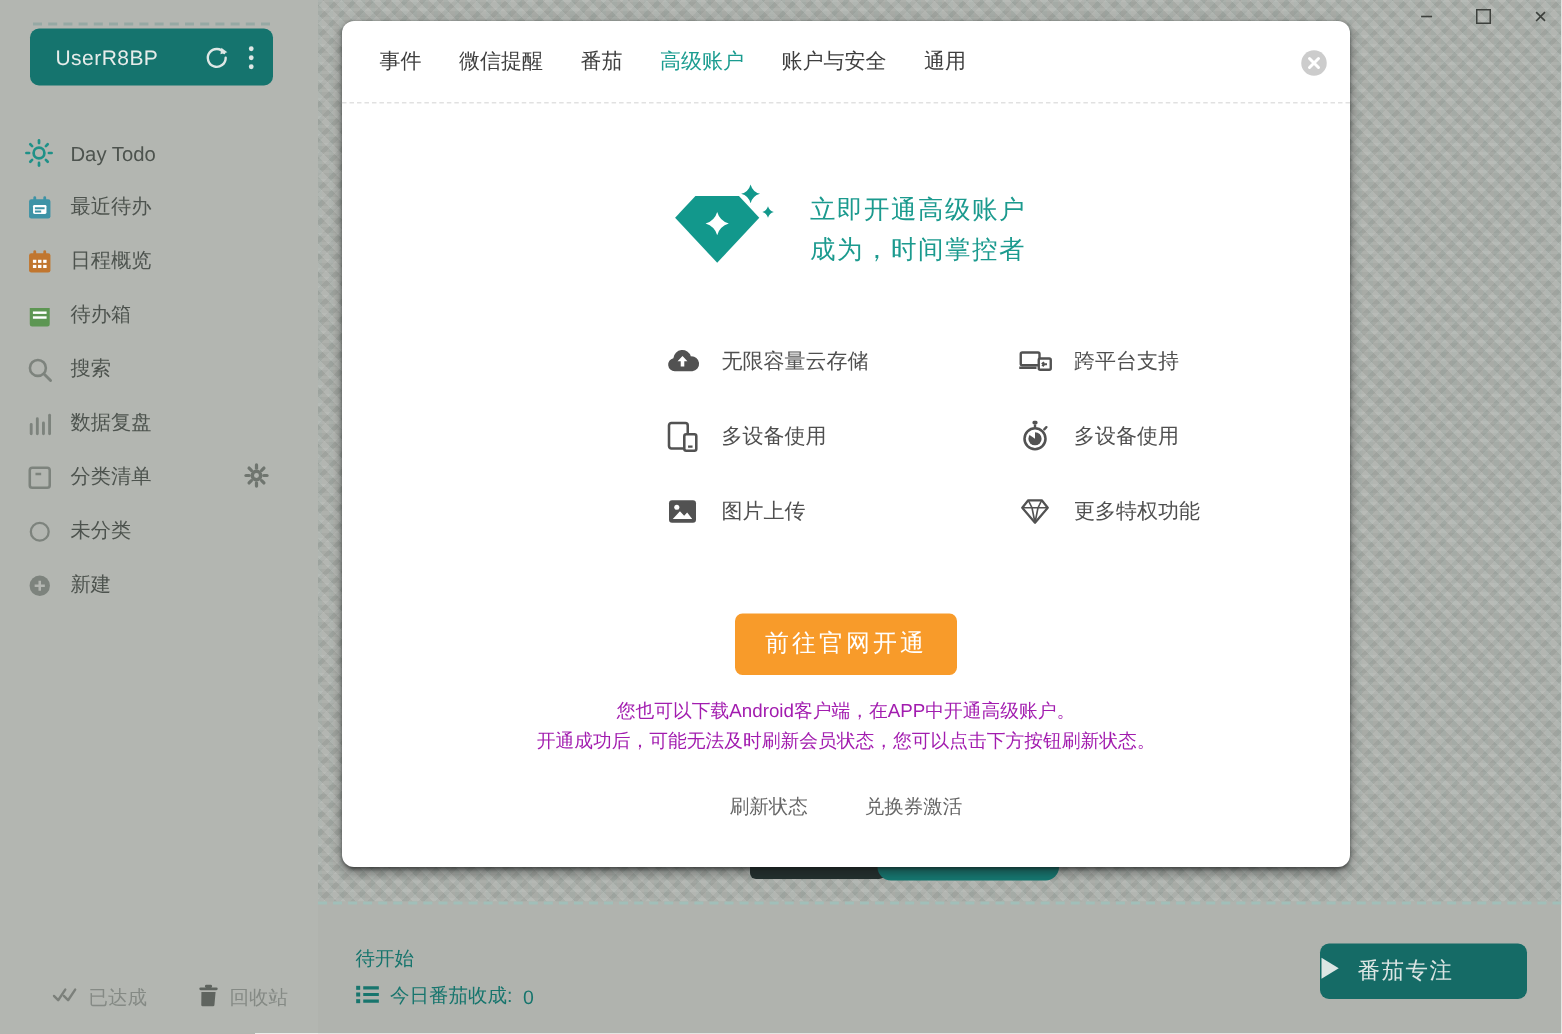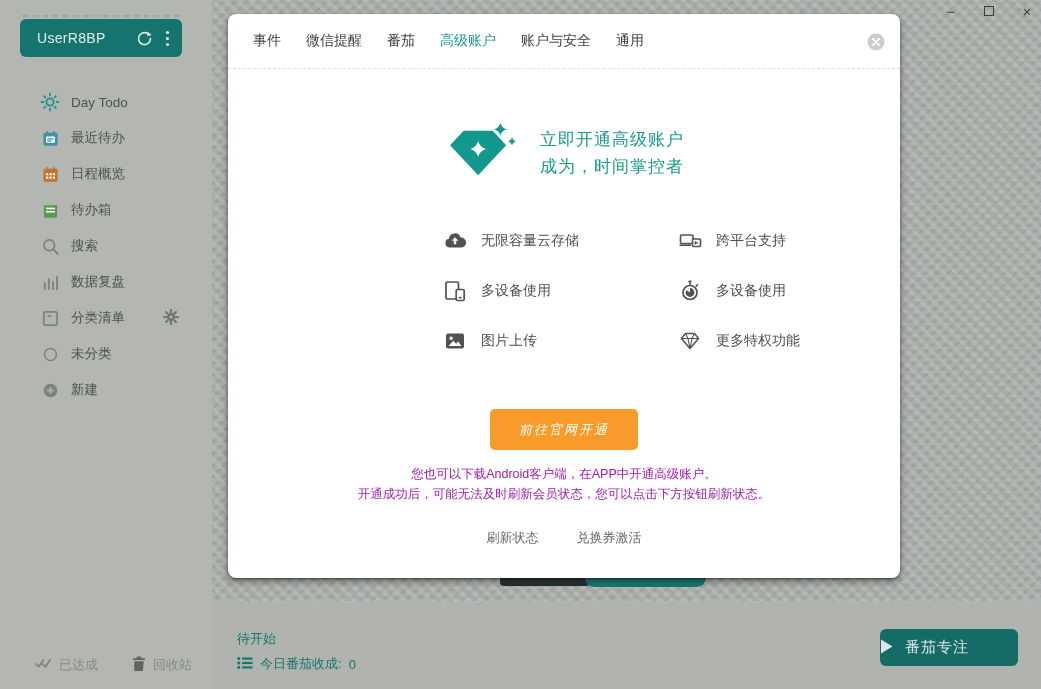--- a/index.html
+++ b/index.html
@@ -34,21 +34,21 @@
   .user-btn {
     position:absolute; left:20px; top:19px; width:162px; height:38px;
     background:#15746e; border-radius:6px; display:flex; align-items:center;
     color:#e6ecea; font-size:14px; padding:0 12px 0 17px;
   }
   .user-name { flex:1; letter-spacing:.3px; }
   .user-btn svg { display:block; }
   .user-icons { display:flex; align-items:center; gap:12px; }
 
   .nav { position:absolute; left:0; top:84px; width:212px; }
-  .nav-item { position:relative; display:flex; align-items:center; height:36px; padding-left:40px; color:#4d534e; font-size:13.5px; cursor:default; }
+  .nav-item { position:relative; display:flex; align-items:center; height:36px; padding-left:16px; color:#4d534e; font-size:13.5px; cursor:default; }
   .nav-item .ni { width:20px; height:20px; display:flex; align-items:center; justify-content:center; }
   .nav-item .nl { margin-left:11px; }
   .nav-gear { position:absolute; right:32px; top:8px; width:18px; height:18px; }
 
   .side-footer { position:absolute; left:0; bottom:0; width:212px; height:48px; display:flex; align-items:center; padding-left:35px; gap:34px; color:#858a85; font-size:13px; }
   .sf-item { display:flex; align-items:center; gap:7px; }
 
   
   .status { position:absolute; left:237px; top:630px; font-size:13px; color:#17756d; }
   .status-state { margin-bottom:7px; }
@@ -79,21 +79,21 @@
   .hero-text { font-size:17px; line-height:27px; color:#1b9a8e; letter-spacing:1px; }
 
   .features { margin:46px 0 0 215px; display:grid; grid-template-columns:235px 235px; row-gap:26px; }
   .feature { display:flex; align-items:center; gap:14px; height:24px; }
   .feature .fi { width:24px; height:24px; }
   .feature .fl { font-size:14px; color:#4f4f4f; }
 
   .cta-btn {
     display:block; margin:56px auto 0; width:148px; height:41px;
     background:#f89b2a; border:none; border-radius:5px;
-    color:#ffffff; font-size:13px; letter-spacing:2px; font-family:inherit;font-style:italic;
+    color:#ffffff; font-size:16px; letter-spacing:2px; font-family:inherit;
   }
   .notes { margin-top:14px; text-align:center; font-size:12.5px; line-height:20px; color:#a21caf; }
   .links { margin-top:25px; display:flex; justify-content:center; gap:38px; }
   .link { font-size:13px; color:#666666; cursor:default; }
 </style>
 </head>
 <body>
 
 <div class="app">
 

